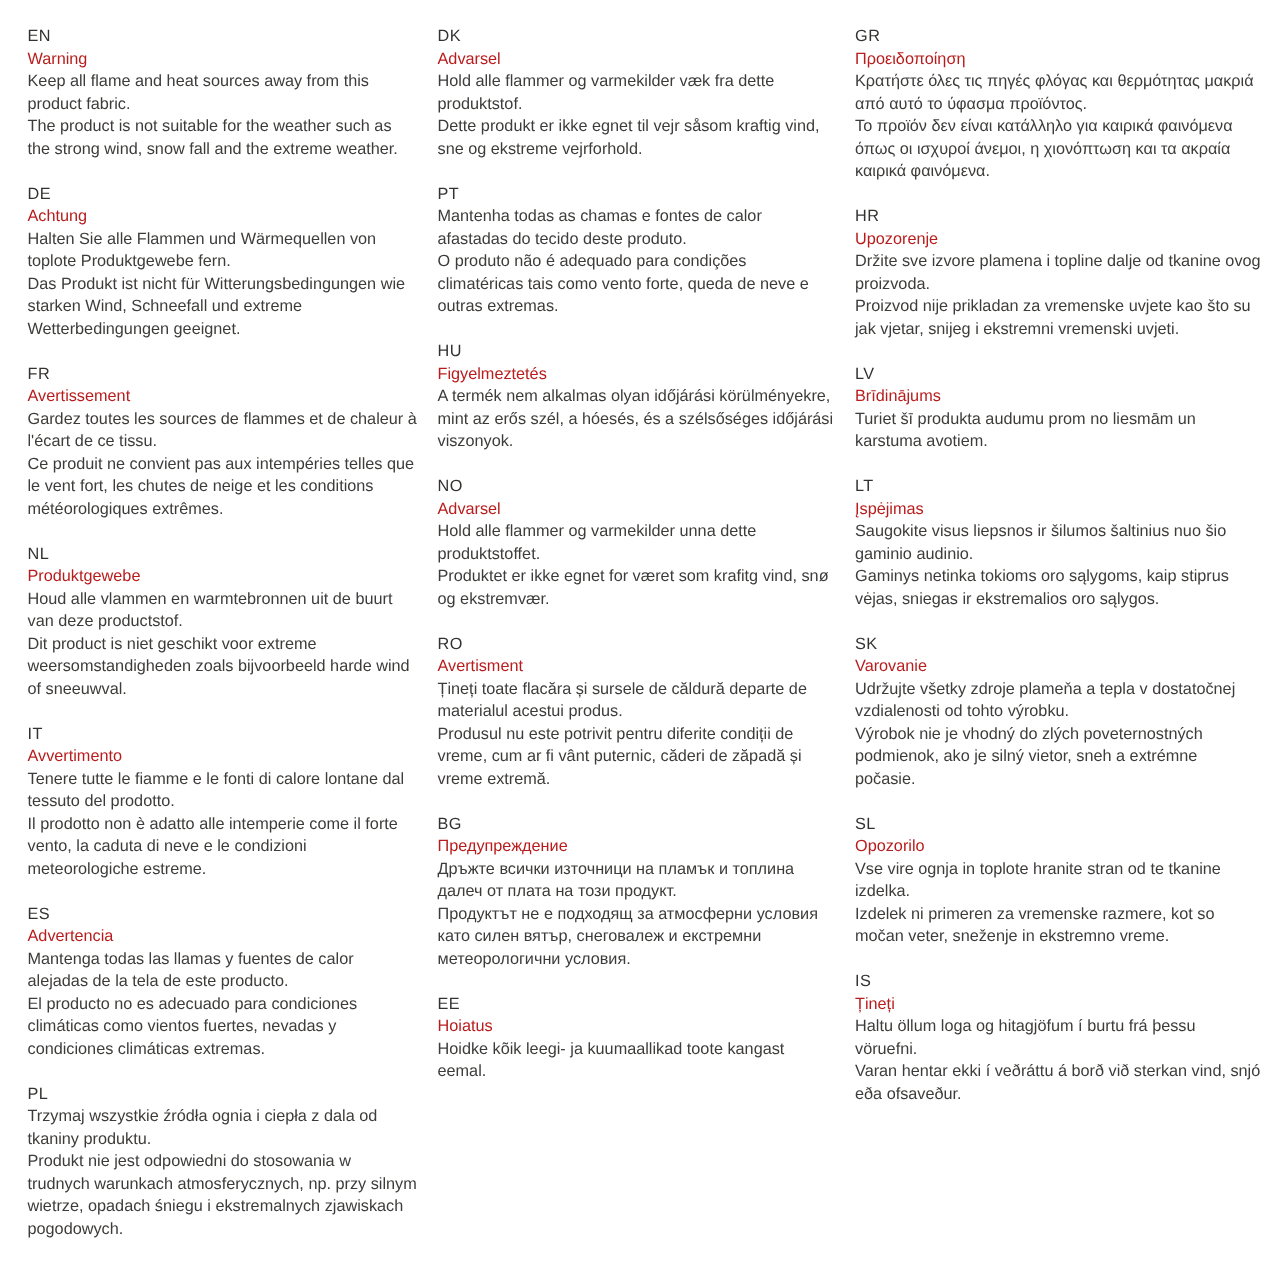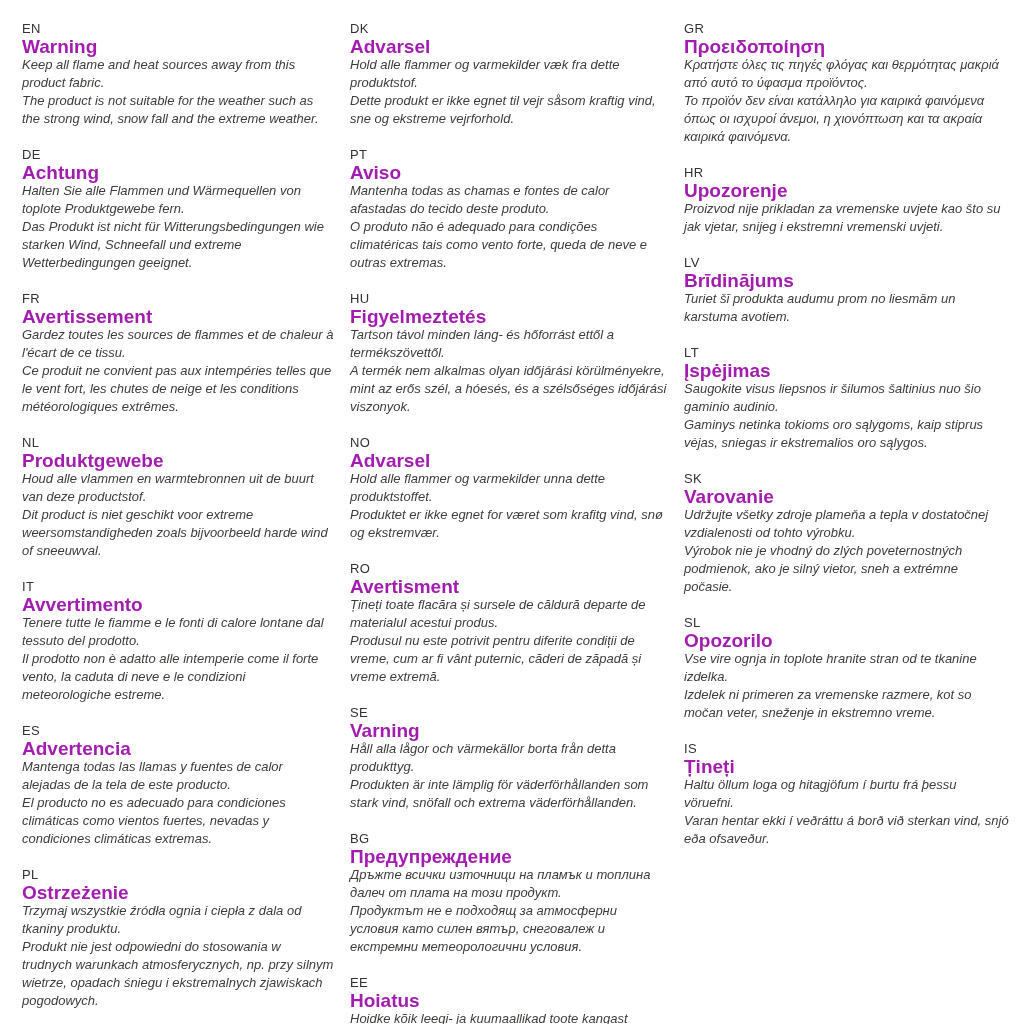--- a/index.html
+++ b/index.html
@@ -32,32 +32,30 @@
   }
   .lang-code {
     font-size: 13px;
     font-weight: 400;
     letter-spacing: 0.4px;
     color: #333230;
     margin: 0;
     line-height: 18px;
   }
   .lang-title {
-    font-size: 19px;
+    font-size: 13px;
     margin: 0;
     line-height: 18px;
-    color: #a21caf;
-    font-weight: bold;
+    color: #b91c1c;
   }
   .lang-text {
     font-size: 13px;
     margin: 0;
     line-height: 18px;
     color: #3d3c3a;
-    font-style: italic;
   }
 </style>
 </head>
 <body>
 
 <div class="page">
   <div class="column">
       <section class="lang-block">
         <h2 class="lang-code">EN</h2>
         <p class="lang-title">Warning</p>
@@ -89,61 +87,52 @@
         <p class="lang-text">Il prodotto non è adatto alle intemperie come il forte vento, la caduta di neve e le condizioni meteorologiche estreme.</p>
       </section>
       <section class="lang-block">
         <h2 class="lang-code">ES</h2>
         <p class="lang-title">Advertencia</p>
         <p class="lang-text">Mantenga todas las llamas y fuentes de calor alejadas de la tela de este producto.</p>
         <p class="lang-text">El producto no es adecuado para condiciones climáticas como vientos fuertes, nevadas y condiciones climáticas extremas.</p>
       </section>
       <section class="lang-block">
         <h2 class="lang-code">PL</h2>
-        <p class="lang-title">Ostrzeżenie</p>
         <p class="lang-text">Trzymaj wszystkie źródła ognia i ciepła z dala od tkaniny produktu.</p>
         <p class="lang-text">Produkt nie jest odpowiedni do stosowania w trudnych warunkach atmosferycznych, np. przy silnym wietrze, opadach śniegu i ekstremalnych zjawiskach pogodowych.</p>
       </section>
     </div>
   <div class="column">
       <section class="lang-block">
         <h2 class="lang-code">DK</h2>
         <p class="lang-title">Advarsel</p>
         <p class="lang-text">Hold alle flammer og varmekilder væk fra dette produktstof.</p>
         <p class="lang-text">Dette produkt er ikke egnet til vejr såsom kraftig vind, sne og ekstreme vejrforhold.</p>
       </section>
       <section class="lang-block">
         <h2 class="lang-code">PT</h2>
-        <p class="lang-title">Aviso</p>
         <p class="lang-text">Mantenha todas as chamas e fontes de calor afastadas do tecido deste produto.</p>
         <p class="lang-text">O produto não é adequado para condições climatéricas tais como vento forte, queda de neve e outras extremas.</p>
       </section>
       <section class="lang-block">
         <h2 class="lang-code">HU</h2>
         <p class="lang-title">Figyelmeztetés</p>
-        <p class="lang-text">Tartson távol minden láng- és hőforrást ettől a termékszövettől.</p>
         <p class="lang-text">A termék nem alkalmas olyan időjárási körülményekre, mint az erős szél, a hóesés, és a szélsőséges időjárási viszonyok.</p>
       </section>
       <section class="lang-block">
         <h2 class="lang-code">NO</h2>
         <p class="lang-title">Advarsel</p>
         <p class="lang-text">Hold alle flammer og varmekilder unna dette produktstoffet.</p>
         <p class="lang-text">Produktet er ikke egnet for været som krafitg vind, snø og ekstremvær.</p>
       </section>
       <section class="lang-block">
         <h2 class="lang-code">RO</h2>
         <p class="lang-title">Avertisment</p>
         <p class="lang-text">Țineți toate flacăra și sursele de căldură departe de materialul acestui produs.</p>
         <p class="lang-text">Produsul nu este potrivit pentru diferite condiții de vreme, cum ar fi vânt puternic, căderi de zăpadă și vreme extremă.</p>
-      </section>
-      <section class="lang-block">
-        <h2 class="lang-code">SE</h2>
-        <p class="lang-title">Varning</p>
-        <p class="lang-text">Håll alla lågor och värmekällor borta från detta produkttyg.</p>
-        <p class="lang-text">Produkten är inte lämplig för väderförhållanden som stark vind, snöfall och extrema väderförhållanden.</p>
       </section>
       <section class="lang-block">
         <h2 class="lang-code">BG</h2>
         <p class="lang-title">Предупреждение</p>
         <p class="lang-text">Дръжте всички източници на пламък и топлина далеч от плата на този продукт.</p>
         <p class="lang-text">Продуктът не е подходящ за атмосферни условия като силен вятър, снеговалеж и екстремни метеорологични условия.</p>
       </section>
       <section class="lang-block">
         <h2 class="lang-code">EE</h2>
         <p class="lang-title">Hoiatus</p>
@@ -153,20 +142,21 @@
   <div class="column">
       <section class="lang-block">
         <h2 class="lang-code">GR</h2>
         <p class="lang-title">Προειδοποίηση</p>
         <p class="lang-text">Κρατήστε όλες τις πηγές φλόγας και θερμότητας μακριά από αυτό το ύφασμα προϊόντος.</p>
         <p class="lang-text">Το προϊόν δεν είναι κατάλληλο για καιρικά φαινόμενα όπως οι ισχυροί άνεμοι, η χιονόπτωση και τα ακραία καιρικά φαινόμενα.</p>
       </section>
       <section class="lang-block">
         <h2 class="lang-code">HR</h2>
         <p class="lang-title">Upozorenje</p>
+        <p class="lang-text">Držite sve izvore plamena i topline dalje od tkanine ovog proizvoda.</p>
         <p class="lang-text">Proizvod nije prikladan za vremenske uvjete kao što su jak vjetar, snijeg i ekstremni vremenski uvjeti.</p>
       </section>
       <section class="lang-block">
         <h2 class="lang-code">LV</h2>
         <p class="lang-title">Brīdinājums</p>
         <p class="lang-text">Turiet šī produkta audumu prom no liesmām un karstuma avotiem.</p>
       </section>
       <section class="lang-block">
         <h2 class="lang-code">LT</h2>
         <p class="lang-title">Įspėjimas</p>

